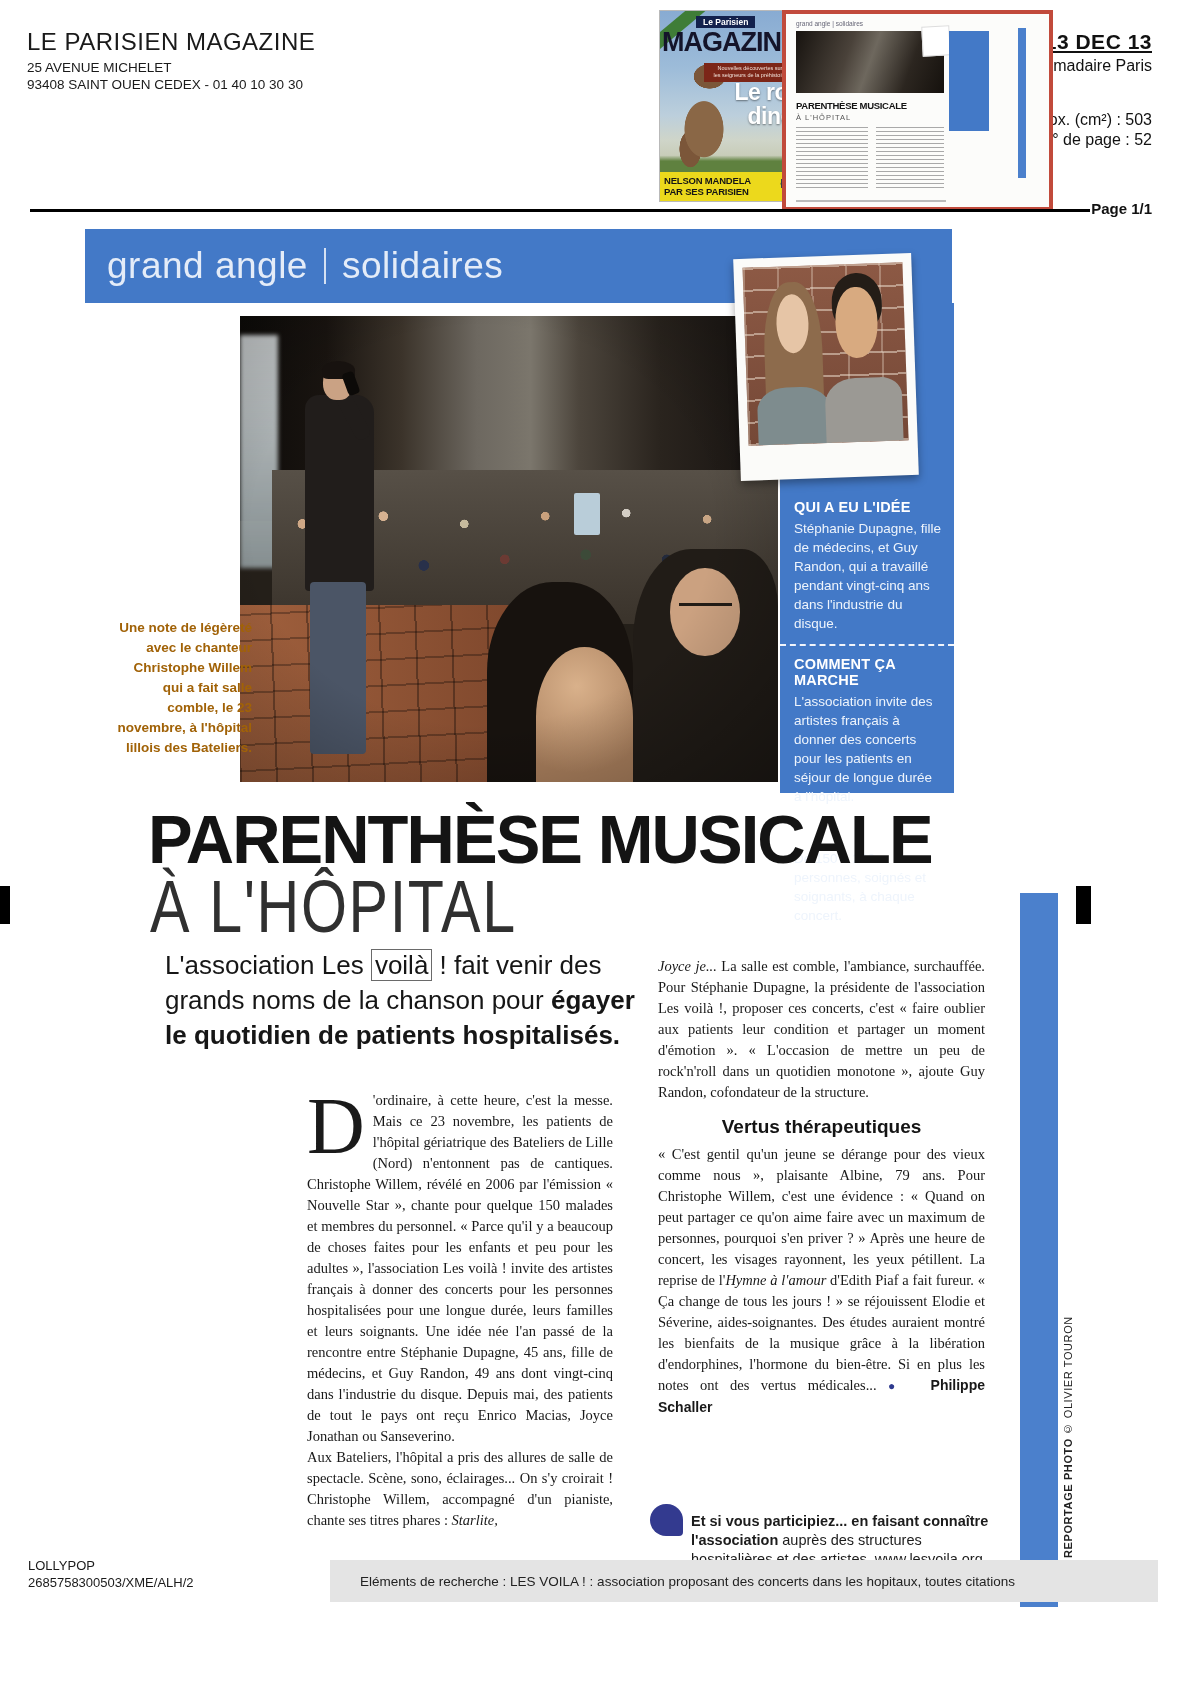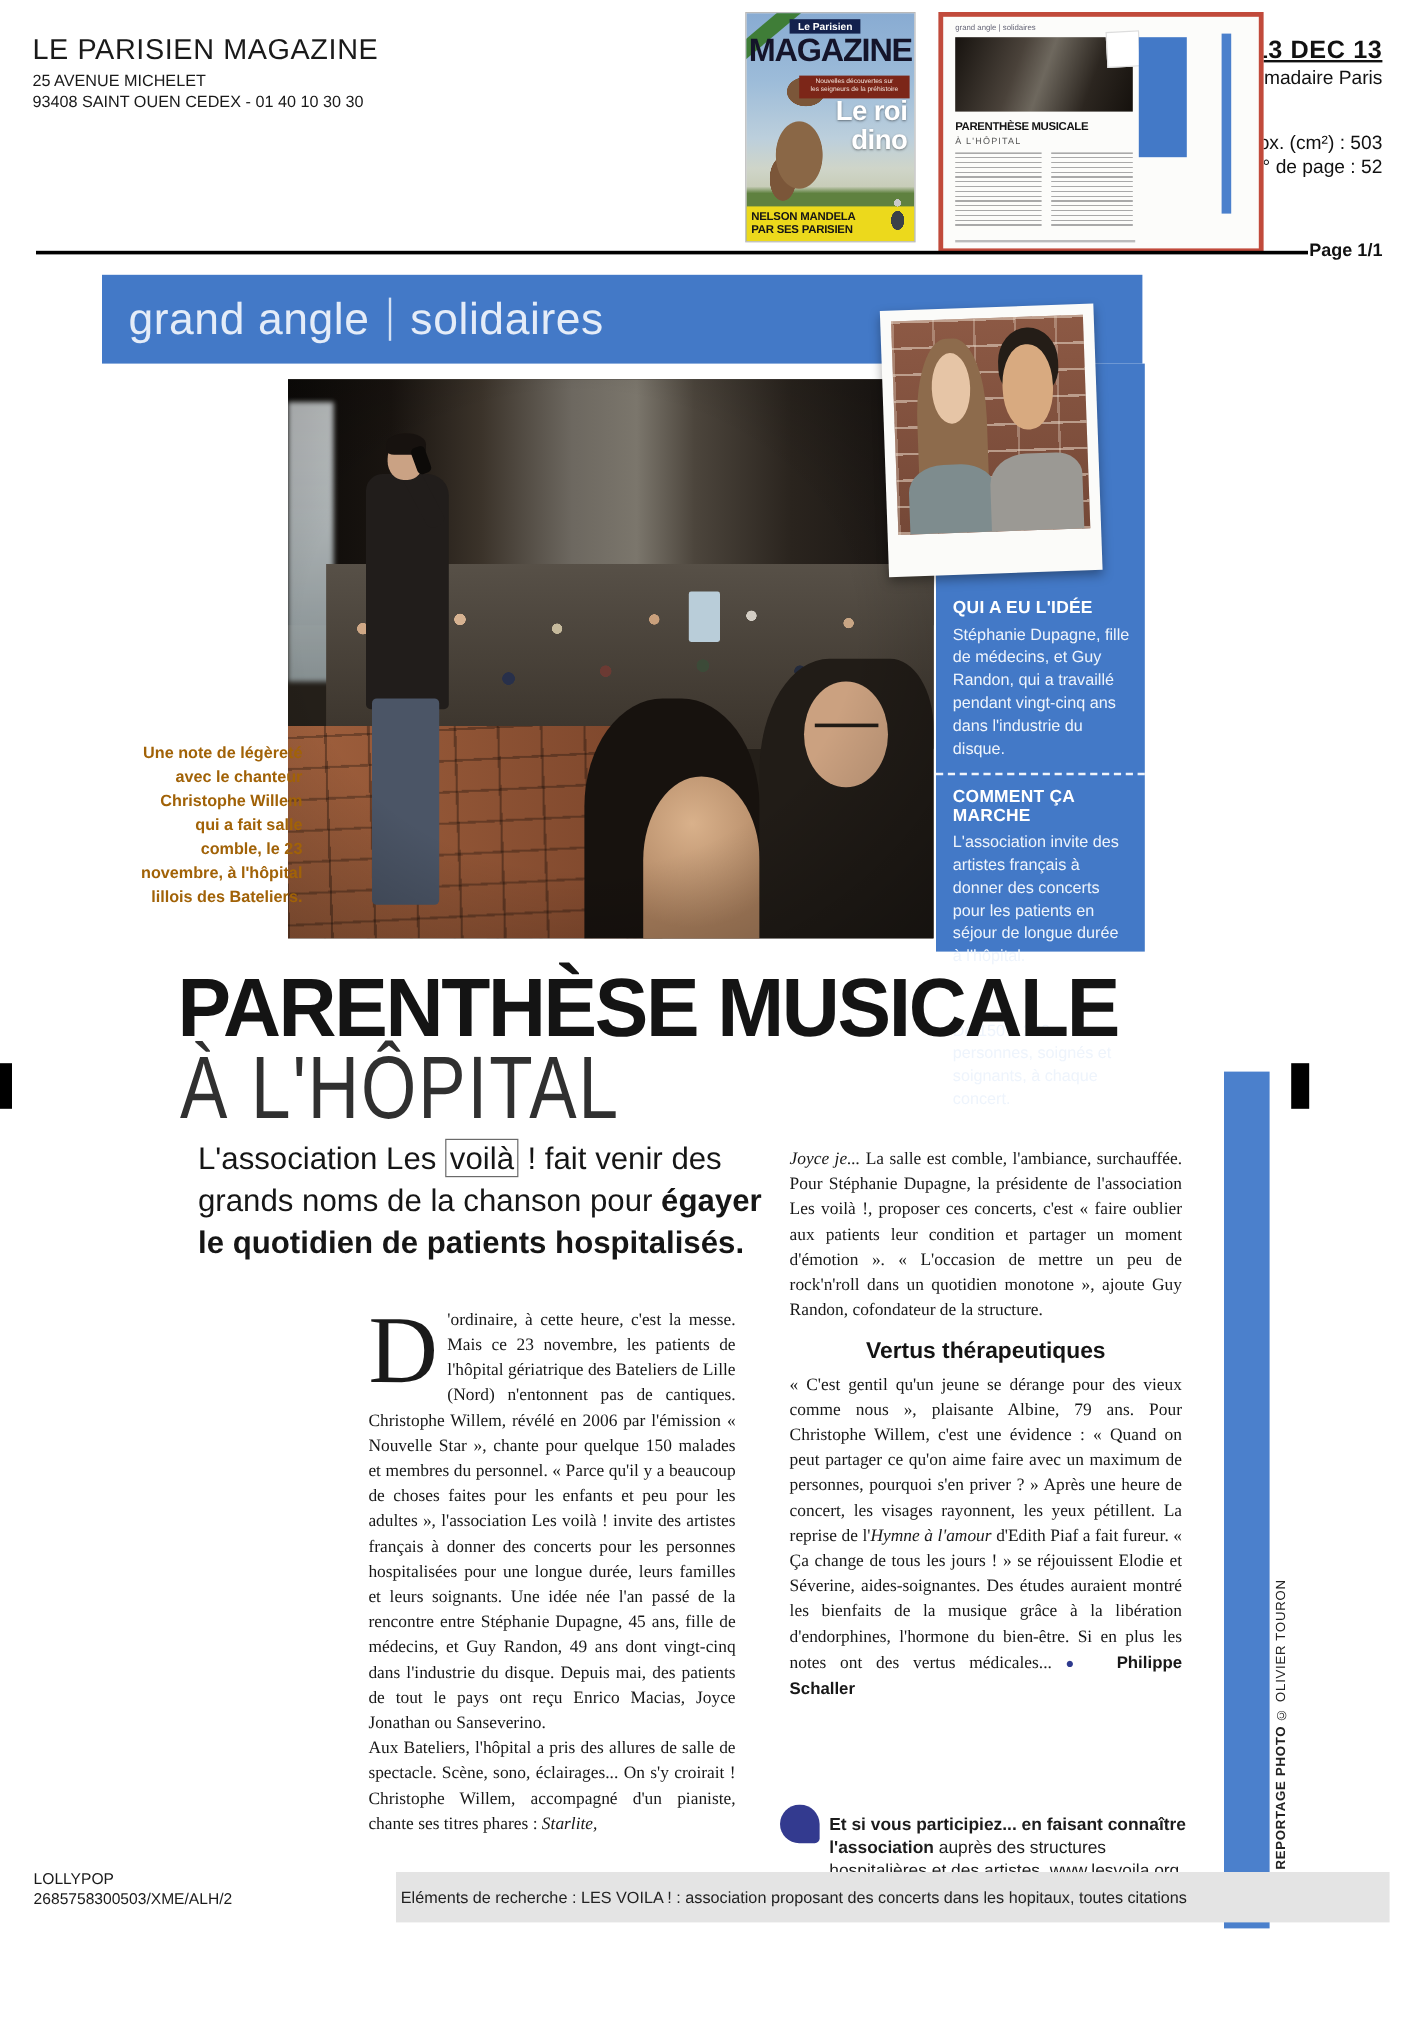--- a/index.html
+++ b/index.html
@@ -15,21 +15,21 @@
   .hdr-right{right:29px;top:30px;text-align:right;}
   .hdr-date{font-size:21px;font-weight:bold;text-decoration:underline;letter-spacing:.5px;}
   .hdr-period{font-size:16px;margin-top:3px;}
   .hdr-surface{font-size:16px;margin-top:36px;}
   .hdr-pageno{font-size:16px;margin-top:2px;}
 
   .top-rule{left:30px;top:209px;width:1060px;height:3px;background:#000;}
   .page-indicator{right:29px;top:200px;font-size:15px;font-weight:bold;}
 
   
-  .cover{left:621px;top:10px;width:140px;height:190px;border:1px solid #b9b9b9;
+  .cover{left:659px;top:10px;width:140px;height:190px;border:1px solid #b9b9b9;
          background:linear-gradient(180deg,#88abd2 0%,#9dbcd9 30%,#bccfdc 55%,#cfd5c9 68%,#c8cdb9 76%,#5f813f 79%,#5f813f 85%,#5f813f 85%);overflow:hidden;}
   .cv-brand{left:36px;top:5px;background:#13214d;color:#fff;font-size:8.5px;padding:1px 7px;font-weight:bold;}
   .cv-mag{left:0;top:16px;width:100%;text-align:center;font-size:27px;font-weight:bold;color:#14142a;letter-spacing:-1px;}
   .cv-ribbon{left:-22px;top:8px;width:80px;height:13px;background:#3f7d37;transform:rotate(-40deg);}
   .cv-kicker{right:4px;top:52px;width:86px;background:#7c2618;color:#f2e3da;font-size:5.5px;line-height:1.35;padding:2px 3px;text-align:center;}
   .cv-roi{right:6px;top:68px;font-size:23px;font-weight:bold;color:#fff;text-shadow:0 1px 2px rgba(0,0,0,.45);letter-spacing:-.5px;}
   .cv-dino-t{right:6px;top:92px;font-size:23px;font-weight:bold;color:#fff;text-shadow:0 1px 2px rgba(0,0,0,.45);letter-spacing:-.5px;}
   .cv-dinosaur{left:8px;top:50px;width:80px;height:110px;
       background:radial-gradient(ellipse 26px 20px at 52% 14%,#7b5639 0 60%,transparent 62%),
                  radial-gradient(ellipse 14px 10px at 62% 8%,#6b482e 0 60%,transparent 62%),
@@ -159,21 +159,21 @@
   .mark-left{left:0;top:886px;width:10px;height:38px;background:#000;}
   .mark-right{left:1076px;top:886px;width:15px;height:38px;background:#000;}
   .credit{left:1062px;top:1248px;height:310px;writing-mode:vertical-rl;transform:rotate(180deg);
       font-size:11px;letter-spacing:.6px;color:#222;white-space:nowrap;}
   .credit b{font-weight:bold;}
 
   
   .foot-agency{left:28px;top:1558px;font-size:13px;color:#1a1a1a;}
   .foot-ref{left:28px;top:1575px;font-size:13px;color:#1a1a1a;}
   .foot-bar{left:330px;top:1560px;width:828px;height:42px;background:#e4e4e4;display:flex;align-items:center;}
-  .foot-note{font-size:13.5px;color:#222;padding-left:4px;}
+  .foot-note{font-size:13.5px;color:#222;padding-left:30px;}
 </style>
 </head>
 <body>
 
 <div id="page">
 
   <div class="abs pub-title">LE PARISIEN MAGAZINE</div>
   <div class="abs pub-addr1">25 AVENUE MICHELET</div>
   <div class="abs pub-addr2">93408 SAINT OUEN CEDEX - 01 40 10 30 30</div>
 

